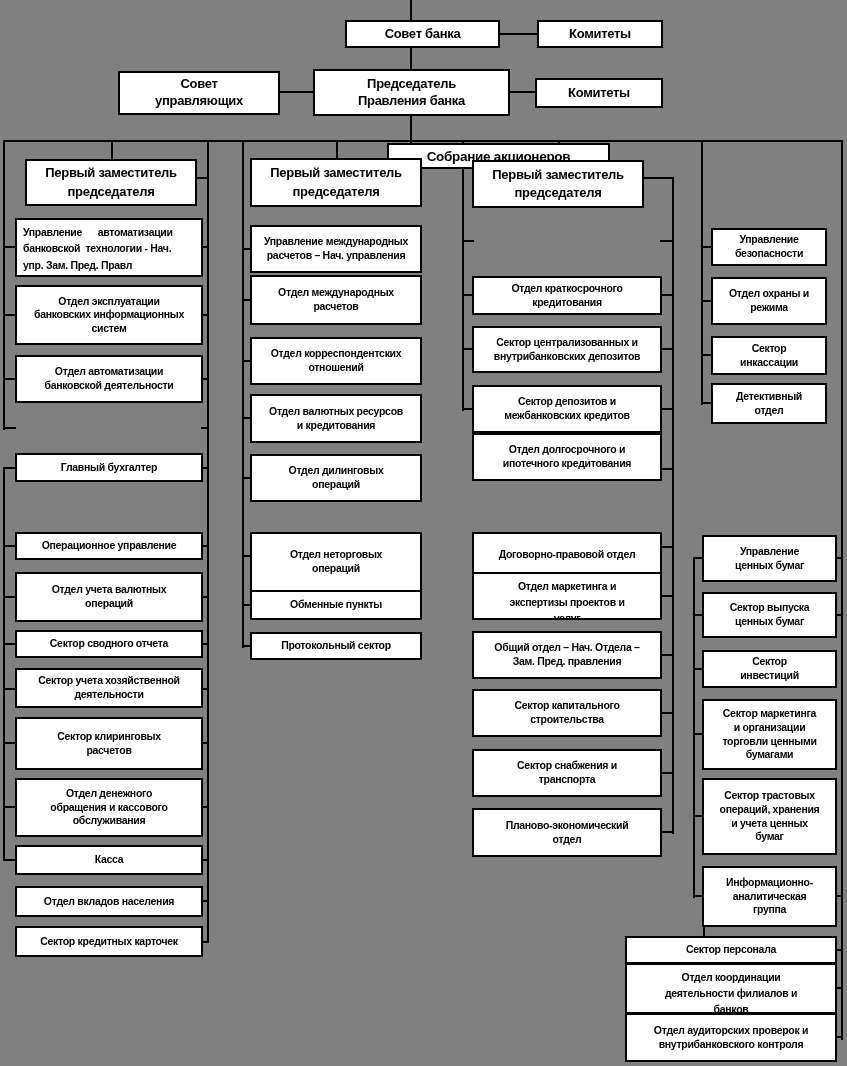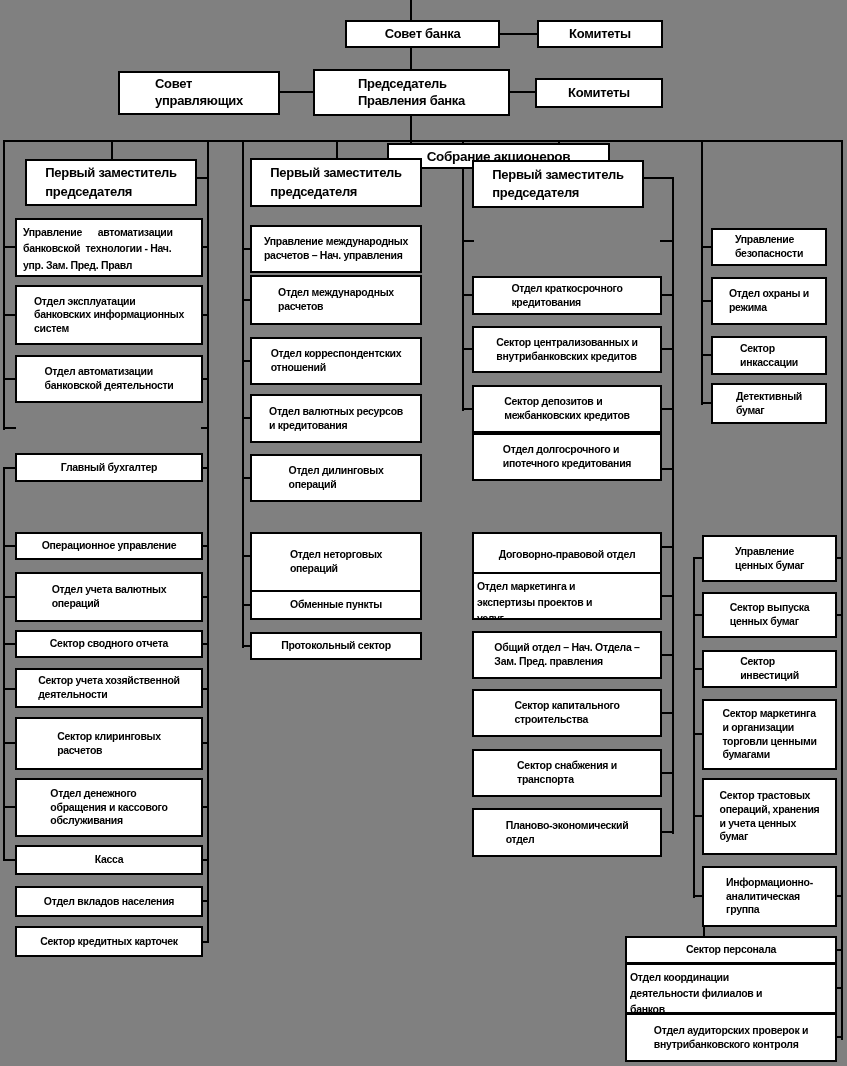--- a/index.html
+++ b/index.html
@@ -1,20 +1,20 @@
 <!DOCTYPE html>
 <html><head>
 <meta charset="utf-8">
 <title>Диаграмма</title>
 <style>
   html,body{margin:0;padding:0;background:#808080;}
   #stage{position:relative;width:847px;height:1066px;background:#808080;overflow:hidden;
          font-family:"Liberation Sans",sans-serif;font-weight:bold;color:#000;}
   .bx{position:absolute;box-sizing:border-box;background:#fff;border:2px solid #000;
-      display:flex;align-items:center;justify-content:center;
+      display:flex;align-items:center;justify-content:center;text-align:center;
       font-size:10.5px;line-height:1.3;letter-spacing:-0.3px;padding:1px 3px;
       white-space:pre-line;z-index:3;}
   .hd{font-size:13px;line-height:1.4;}
   .t13{font-size:13px;}
   .sob{z-index:2;align-items:flex-start;padding-top:3px;font-size:13.5px;}
   .just{display:block;text-align:left;white-space:pre-wrap;padding:4px 6px;line-height:1.55;overflow:hidden;}
   .clip{display:block;padding-top:4px;line-height:16px;overflow:hidden;}
   .lh,.lv{position:absolute;background:#000;z-index:1;}
   .lh{height:2px;}
   .lv{width:2px;}
@@ -171,21 +171,21 @@
   <div class="bx" style="left:250px;top:454px;width:172px;height:48px">Отдел дилинговых
 операций</div>
   <div class="bx" style="left:250px;top:532px;width:172px;height:60px">Отдел неторговых
 операций</div>
   <div class="bx" style="left:250px;top:590px;width:172px;height:30px">Обменные пункты</div>
   <div class="bx" style="left:250px;top:632px;width:172px;height:28px">Протокольный сектор</div>
 
   <div class="bx" style="left:472px;top:276px;width:190px;height:39px">Отдел краткосрочного
 кредитования</div>
   <div class="bx" style="left:472px;top:326px;width:190px;height:47px">Сектор централизованных и
-внутрибанковских кредитов</div>
+внутрибанковских депозитов</div>
   <div class="bx" style="left:472px;top:385px;width:190px;height:48px">Сектор депозитов и
 межбанковских кредитов</div>
   <div class="bx" style="left:472px;top:433px;width:190px;height:48px">Отдел долгосрочного и
 ипотечного кредитования</div>
   <div class="bx" style="left:472px;top:532px;width:190px;height:46px">Договорно-правовой отдел</div>
   <div class="bx clip" style="left:472px;top:572px;width:190px;height:48px">Отдел маркетинга и
 экспертизы проектов и
 услуг</div>
   <div class="bx" style="left:472px;top:631px;width:190px;height:48px">Общий отдел – Нач. Отдела –
 Зам. Пред. правления</div>
@@ -196,21 +196,21 @@
   <div class="bx" style="left:472px;top:808px;width:190px;height:49px">Планово-экономический
 отдел</div>
 
   <div class="bx" style="left:711px;top:228px;width:116px;height:38px">Управление
 безопасности</div>
   <div class="bx" style="left:711px;top:277px;width:116px;height:48px">Отдел охраны и
 режима</div>
   <div class="bx" style="left:711px;top:336px;width:116px;height:39px">Сектор
 инкассации</div>
   <div class="bx" style="left:711px;top:383px;width:116px;height:41px">Детективный
-бумаг</div>
+отдел</div>
 
   <div class="bx" style="left:702px;top:535px;width:135px;height:47px">Управление
 ценных бумаг</div>
   <div class="bx" style="left:702px;top:592px;width:135px;height:46px">Сектор выпуска
 ценных бумаг</div>
   <div class="bx" style="left:702px;top:650px;width:135px;height:38px">Сектор
 инвестиций</div>
   <div class="bx" style="left:702px;top:699px;width:135px;height:71px">Сектор маркетинга
 и организации
 торговли ценными

